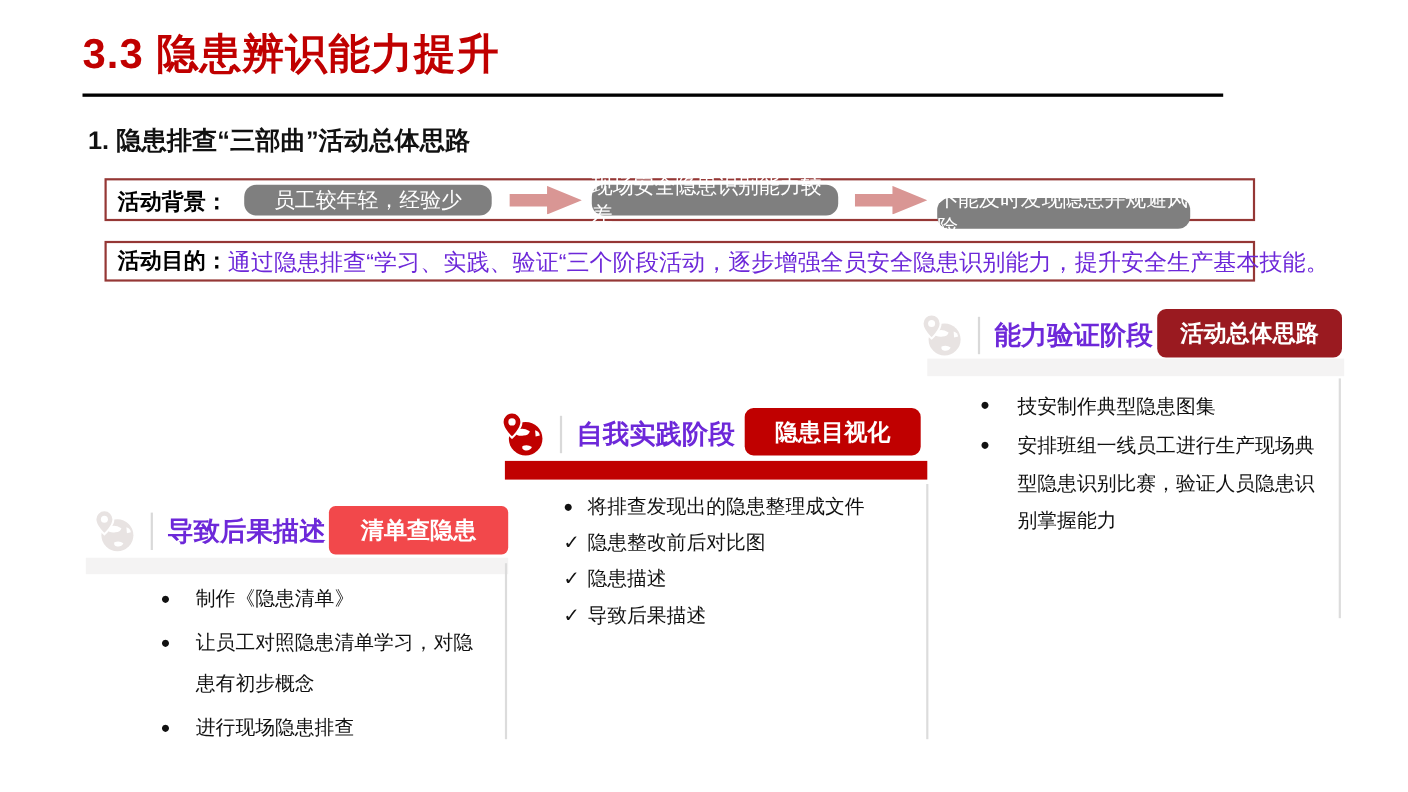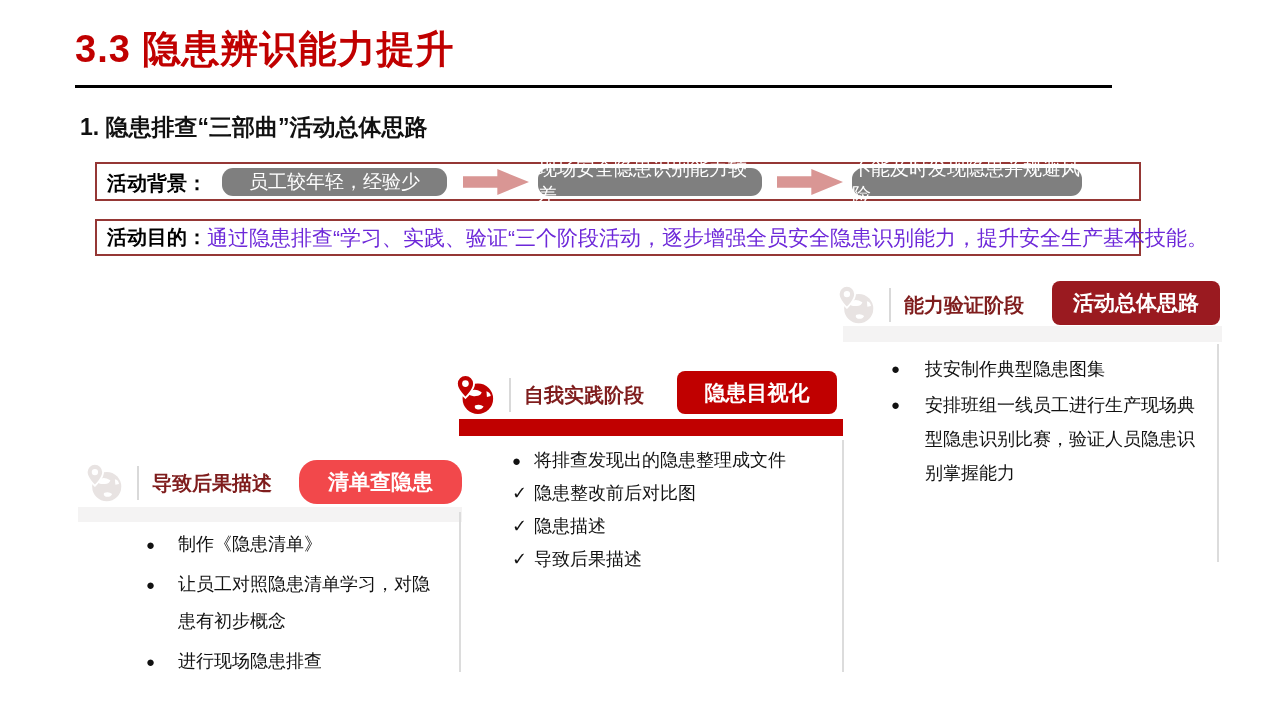--- a/index.html
+++ b/index.html
@@ -19,38 +19,38 @@
            box-sizing:border-box; background:#fff; }
   .bg-panel { top:162px; height:39px; }
   .purpose-panel { top:219px; height:37px; display:flex; align-items:center; padding-left:10px; white-space:nowrap; }
   .box-label { font-size:20px; font-weight:bold; color:#000; }
   .bg-panel .box-label { position:absolute; left:10px; top:6px; }
   .purpose-text { font-size:21px; color:#6d28d9; }
   .step { position:absolute; top:4px; height:28px; background:var(--step-gray); color:#fff;
           font-size:19px; display:flex; align-items:center; justify-content:center;border-radius:11px; }
   .step1 { left:125px; width:225px; }
   .step2 { left:441px; width:224px; }
-  .step3 { left:755px; width:230px; }
+  .step3 { left:755px; width:230px;margin-top:12px; }
   .arrow { position:absolute; top:5px; width:66px; height:26px; background:var(--arrow-pink);
            clip-path:polygon(0% 28%, 52% 28%, 52% 0%, 100% 50%, 52% 100%, 52% 72%, 0% 72%); }
   .arrow1 { left:366px; }
   .arrow2 { left:680px; }
 
   
   .stage-header { position:absolute; display:flex; align-items:center; height:46px; }
   .stage-icon { flex:none; display:inline-flex; }
   .stage-icon svg { display:block; }
   .icon-red { color:var(--badge-red); }
   .icon-faded { color:#e8e3e2; }
   .stage-sep { flex:none; width:2px; height:34px; background:#d9d9d9; margin:0 13px; }
-  .stage-title { font-size:20px; font-weight:bold; color:#7f1d1d; white-space:nowrap; }
+  .stage-title { font-size:24px; font-weight:bold; color:#6d28d9; white-space:nowrap; }
   .badge { position:absolute; color:#fff; font-size:21px; font-weight:bold;
            display:flex; align-items:center; justify-content:center; }
   .s1-header { left:84px; top:460px; }
-  .s1-badge  { left:299px; top:460px; width:163px; height:44px; background:var(--badge-coral); border-radius:18px; }
+  .s1-badge  { left:299px; top:460px; width:163px; height:44px; background:var(--badge-coral); border-radius:6px; }
   .s1-bar    { position:absolute; left:78px;  top:507px; width:384px; height:15px; background:#f4f3f3; }
   .s1-vline  { position:absolute; left:459px; top:512px; width:2px; height:160px; background:#dcdcdc; }
   .s2-header { left:454px; top:372px; }
   .s2-badge  { left:677px; top:371px; width:160px; height:43px; background:var(--badge-red); border-radius:8px; }
   .s2-bar    { position:absolute; left:459px; top:419px; width:384px; height:17px; background:var(--badge-red); }
   .s2-vline  { position:absolute; left:842px; top:440px; width:2px; height:232px; background:#dcdcdc; }
   .s3-header { left:836px; top:282px; }
   .s3-badge  { left:1052px; top:281px; width:168px; height:44px; background:var(--badge-maroon); border-radius:8px; }
   .s3-bar    { position:absolute; left:843px; top:326px; width:379px; height:16px; background:#f4f3f3; }
   .s3-vline  { position:absolute; left:1217px; top:344px; width:2px; height:218px; background:#dcdcdc; }

